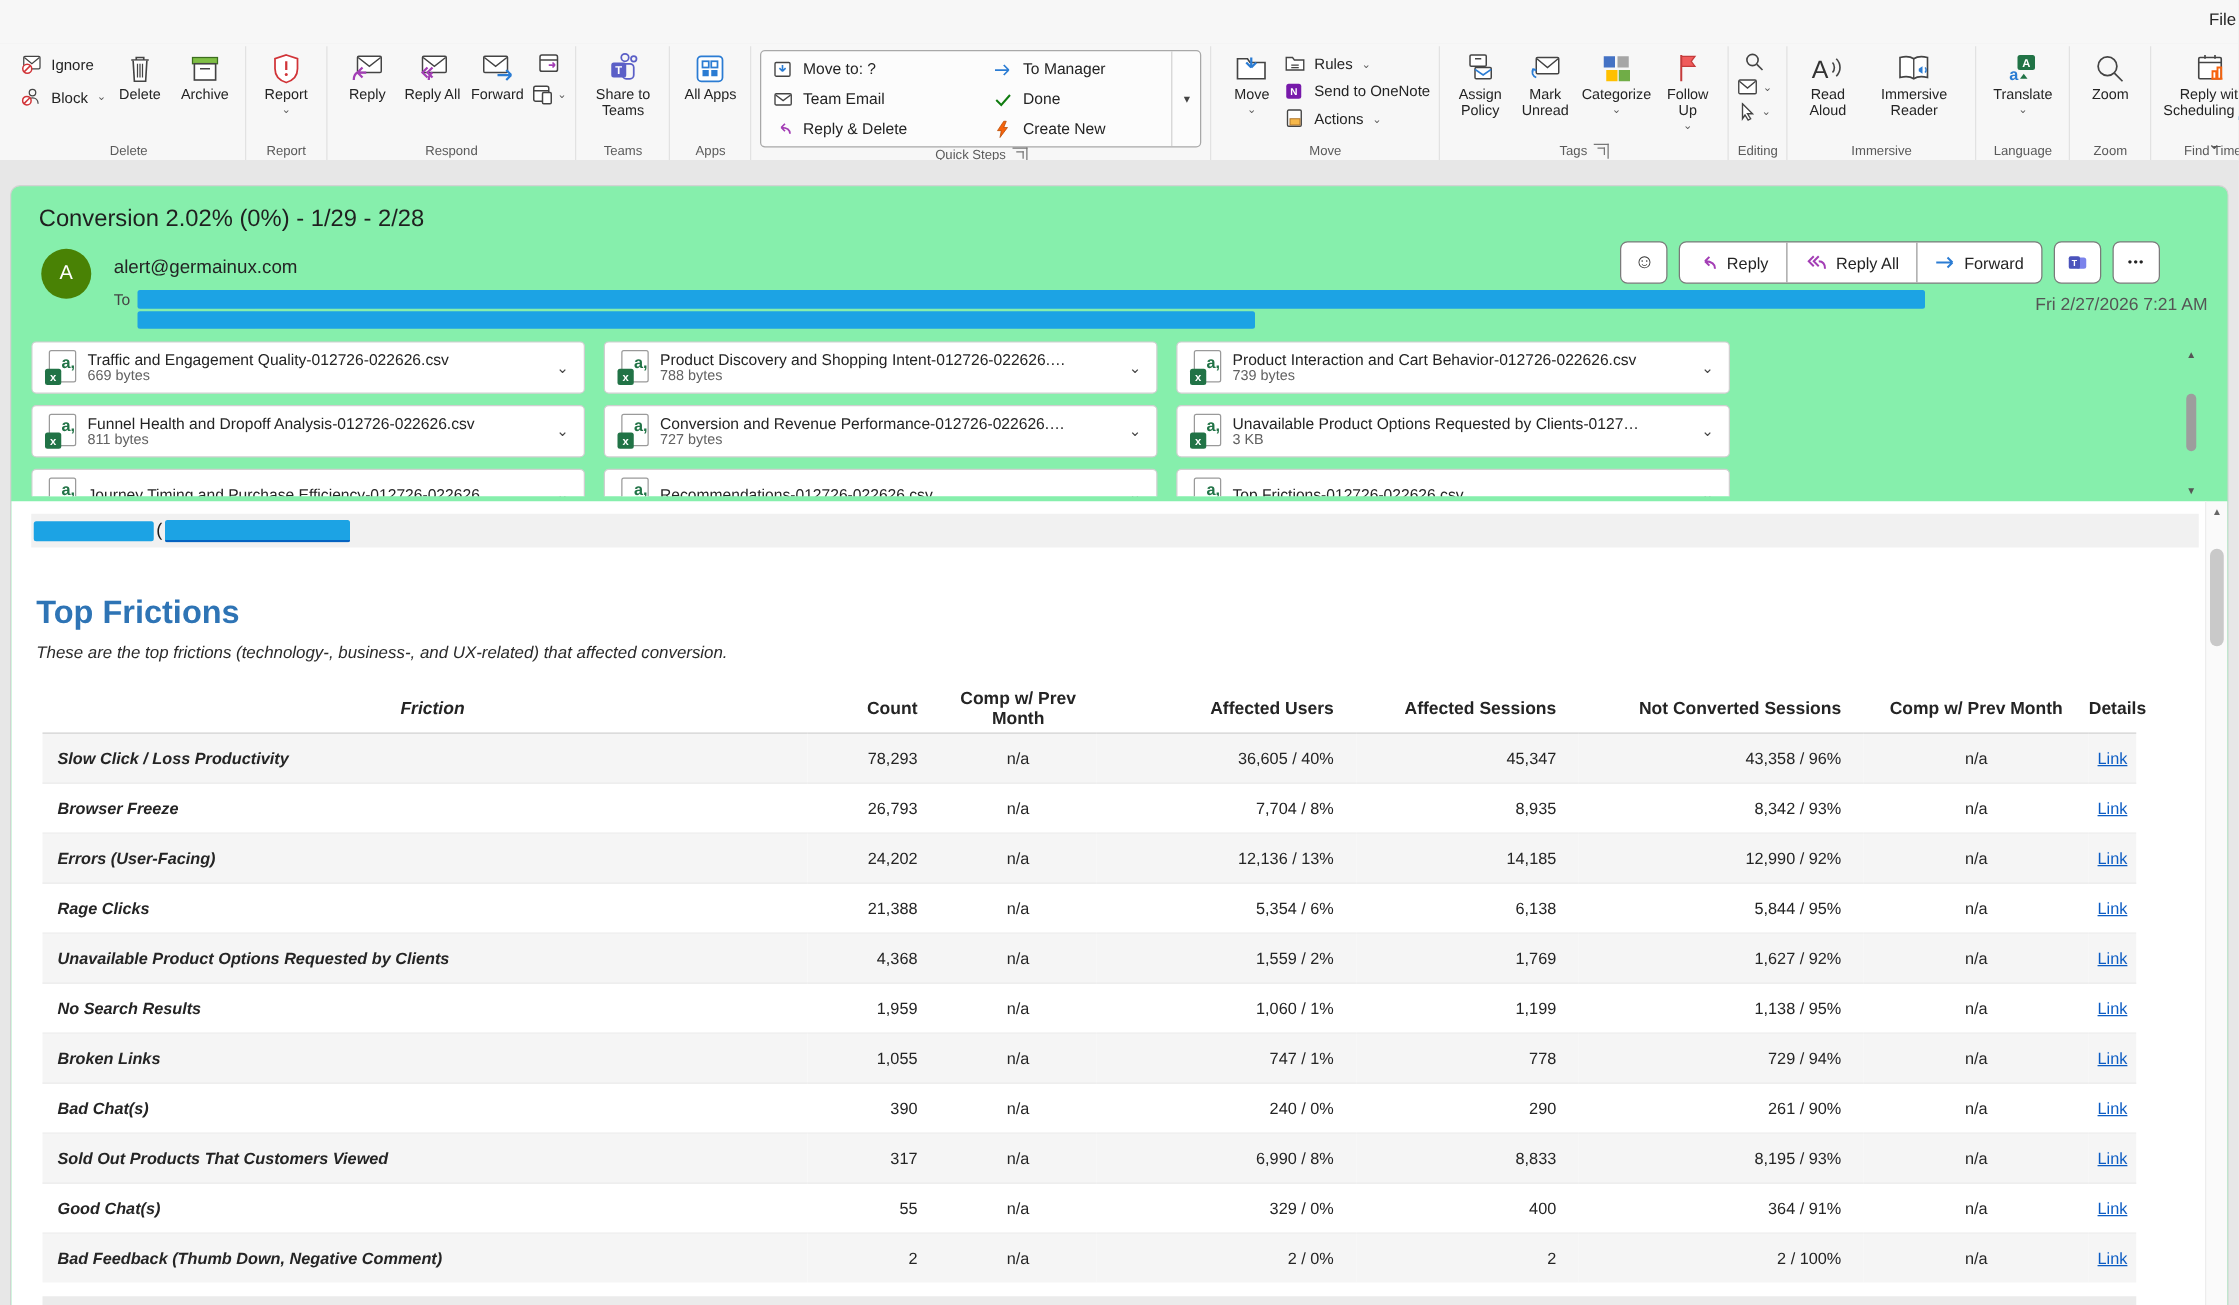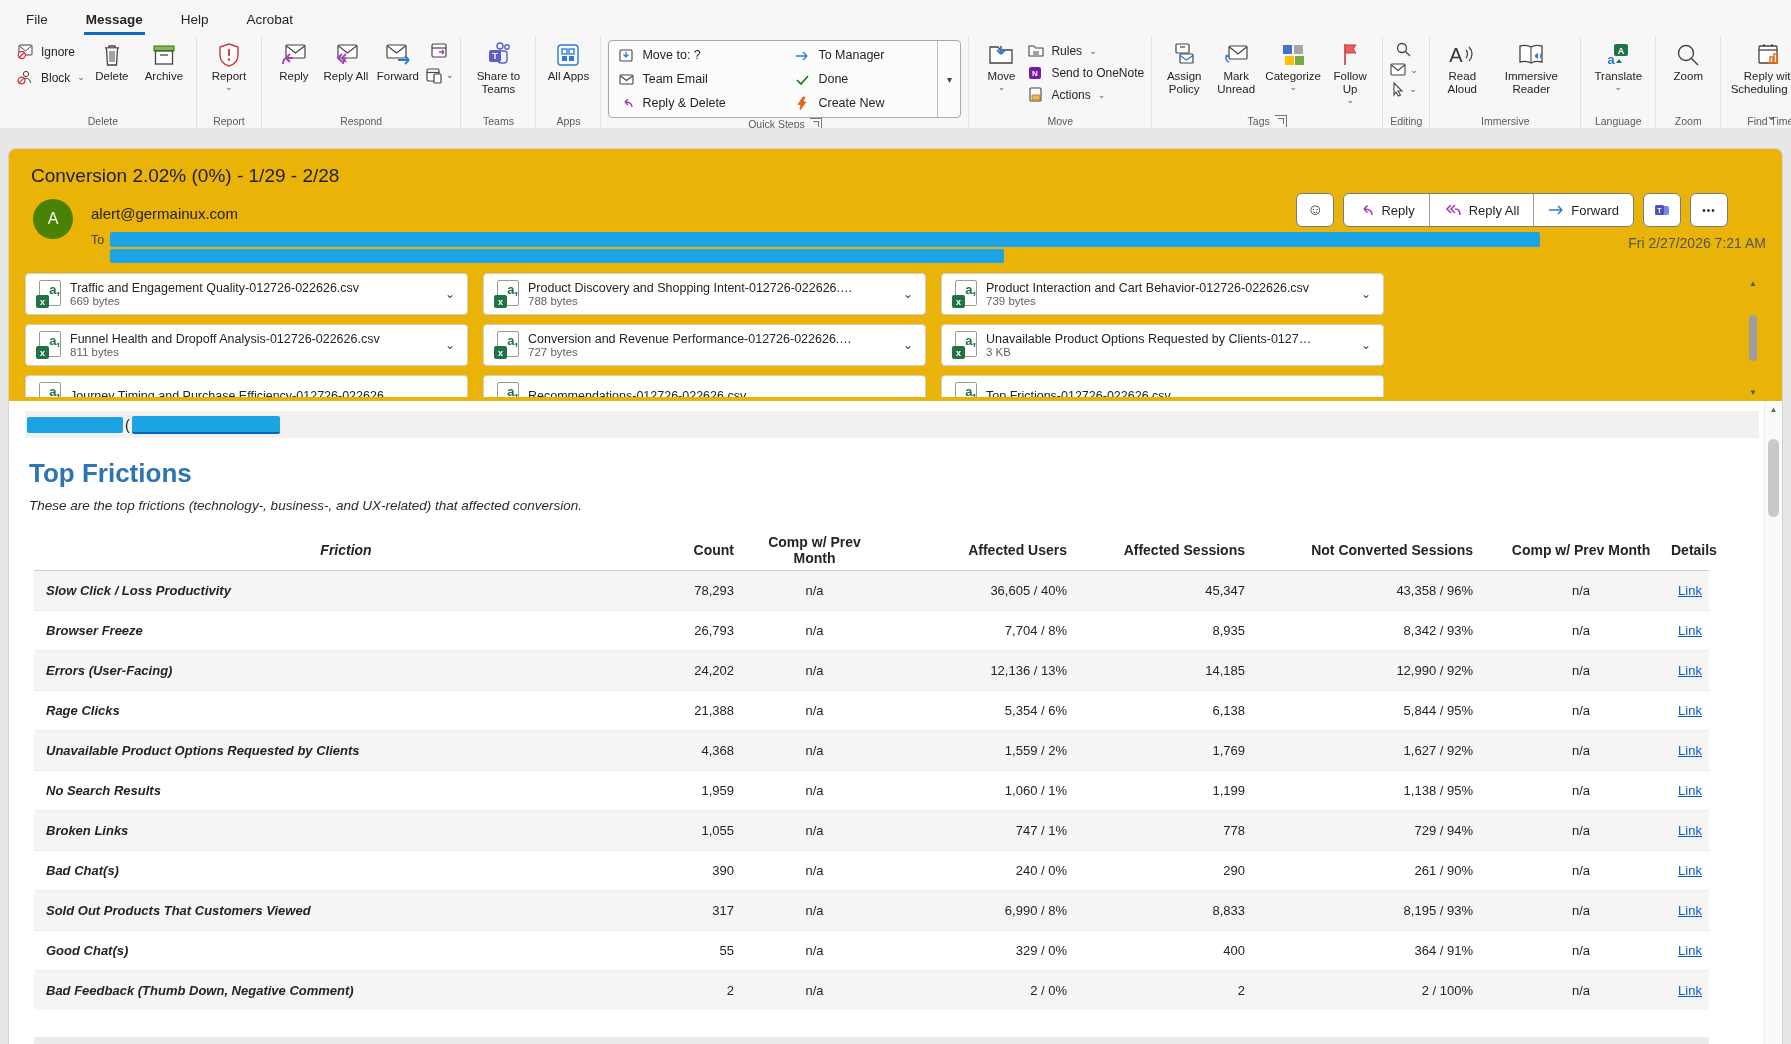--- a/index.html
+++ b/index.html
@@ -1,20 +1,20 @@
 <!DOCTYPE html>
 <html><head>
 <meta charset="utf-8">
 <style>
   html,body{margin:0;padding:0;}
   body{width:1791px;height:1044px;overflow:hidden;background:#e7e7e7;
        font-family:"Liberation Sans","DejaVu Sans",sans-serif;color:#242424;position:relative;}
   
   .menubar{height:35px;background:#f7f7f7;display:flex;align-items:flex-end;gap:34px;
-           padding:0 0 0 24px;font-size:13.5px;}
+           padding:0 0 0 24px;font-size:13.5px;flex-direction:column;}
   .menu-item{padding:8px 2px 8px 2px;cursor:default;}
   .menu-item.active{border-bottom:3px solid #0f6cbd;padding-bottom:5px;font-weight:600;}
   
   .ribbon{height:92px;background:#f7f7f7;border-bottom:1px solid #dfdfdf;display:flex;
           padding:2px 4px 0 10px;position:relative;}
   .rgroup{display:flex;flex-direction:column;border-right:1px solid #e2e2e2;padding:0 7px;}
   .rcontent{flex:1;display:flex;align-items:flex-start;gap:2px;}
   .rlabel{height:17px;font-size:10.5px;color:#5a5a5a;display:flex;align-items:center;
           justify-content:center;gap:5px;white-space:nowrap;}
   .bigbtn{display:flex;flex-direction:column;align-items:center;width:60px;padding-top:3px;
@@ -34,21 +34,21 @@
   .launcher{width:11px;height:11px;border-left:1px solid #777;border-bottom:1px solid #777;
             position:relative;display:inline-block;transform:rotate(180deg);}
   .launcher:after{content:"";position:absolute;left:2px;bottom:2px;width:5px;height:5px;
             border-left:1px solid #777;border-bottom:1px solid #777;}
   .ribbon-collapse{position:absolute;right:14px;bottom:6px;color:#555;font-size:13px;}
   .editcol{display:flex;flex-direction:column;gap:5px;padding-top:4px;align-items:center;}
   .editrow{display:flex;align-items:center;gap:3px;}
   
   .mail-wrap{position:absolute;top:128px;left:0;right:0;bottom:0;background:#e7e7e7;
              padding:20px 8px 0 8px;}
-  .mail-card{background:#eab308;border:1px solid #d2d2d2;border-bottom:none;border-radius:8px 8px 0 0;
+  .mail-card{background:#86efac;border:1px solid #d2d2d2;border-bottom:none;border-radius:8px 8px 0 0;
              height:100%;position:relative;overflow:hidden;}
   .subject{position:absolute;left:22px;top:16px;font-size:19px;color:#1f1f1f;}
   .avatar{position:absolute;left:24px;top:50px;width:40px;height:40px;border-radius:50%;
           background:#498205;color:#fff;display:flex;align-items:center;justify-content:center;
           font-size:16px;}
   .sender{position:absolute;left:82px;top:56px;font-size:15px;color:#242424;}
   .to-label{position:absolute;left:82px;top:84px;font-size:12.5px;color:#444;}
   .redact{background:#1ca3e4;border-radius:2px;position:absolute;}
   .bar1{left:101px;top:83px;width:1430px;height:15px;}
   .bar2{left:101px;top:100px;width:894px;height:14px;}
@@ -80,21 +80,21 @@
               flex-direction:column;align-items:center;justify-content:space-between;}
   .att-scroll .arr{font-size:8px;color:#555;}
   .att-scroll .thumb{width:8px;flex:0 0 46px;background:#9d9d9d;border-radius:4px;}
   
   .body-region{position:absolute;left:0;right:17px;top:252px;bottom:0;background:#fff;}
   .summary{margin:10px 0 0 16px;width:1734px;height:27px;background:#f1f1f1;display:flex;
            align-items:center;font-size:14.5px;color:#1a1a1a;gap:2px;}
   .sred{display:inline-block;background:#1ca3e4;border-radius:2px;height:16px;}
   .s1{width:96px;margin-left:2px;}
   .s2{width:148px;border-bottom:2px solid #0563c1;}
-  .frictions-title{margin:20px 0 0 20px;font-size:26px;font-weight:700;color:#2e74b5;}
+  .frictions-title{margin:36px 0 0 20px;font-size:26px;font-weight:700;color:#2e74b5;}
   .frictions-sub{margin:9px 0 16px 20px;font-size:13.5px;font-style:italic;color:#2b2b2b;}
   table.fr{margin:15px 0 0 25px;border-collapse:collapse;width:1675px;table-layout:fixed;}
   table.fr th{height:41px;font-size:14px;font-weight:700;border-bottom:1px solid #cfcfcf;
               background:#fff;padding:0;}
   table.fr td{height:39px;font-size:13px;border-top:1px solid #ececec;padding:0;}
   table.fr tbody tr:nth-child(odd){background:#f5f5f5;}
   .c0{width:600px;text-align:left;padding-left:12px!important;font-style:italic;}
   th.c0{text-align:center;}
   td.c0{font-weight:600;}
   .c1{width:88px;text-align:right;padding-right:18px!important;}

